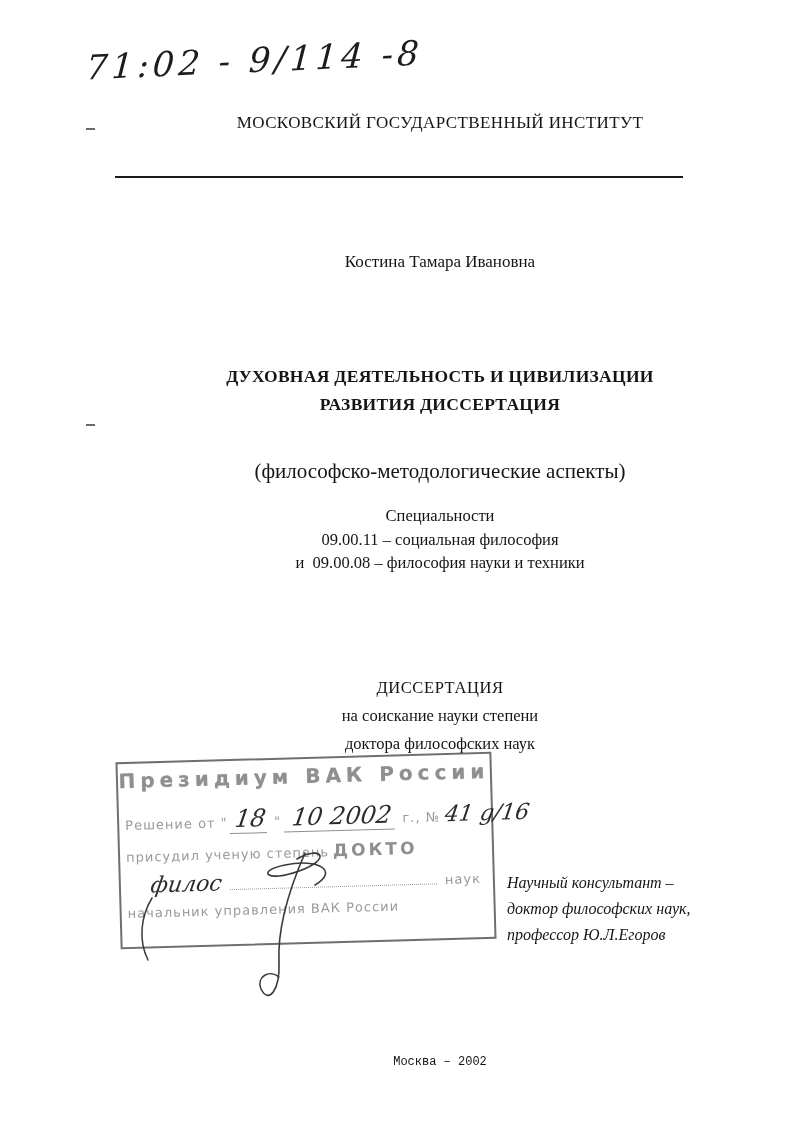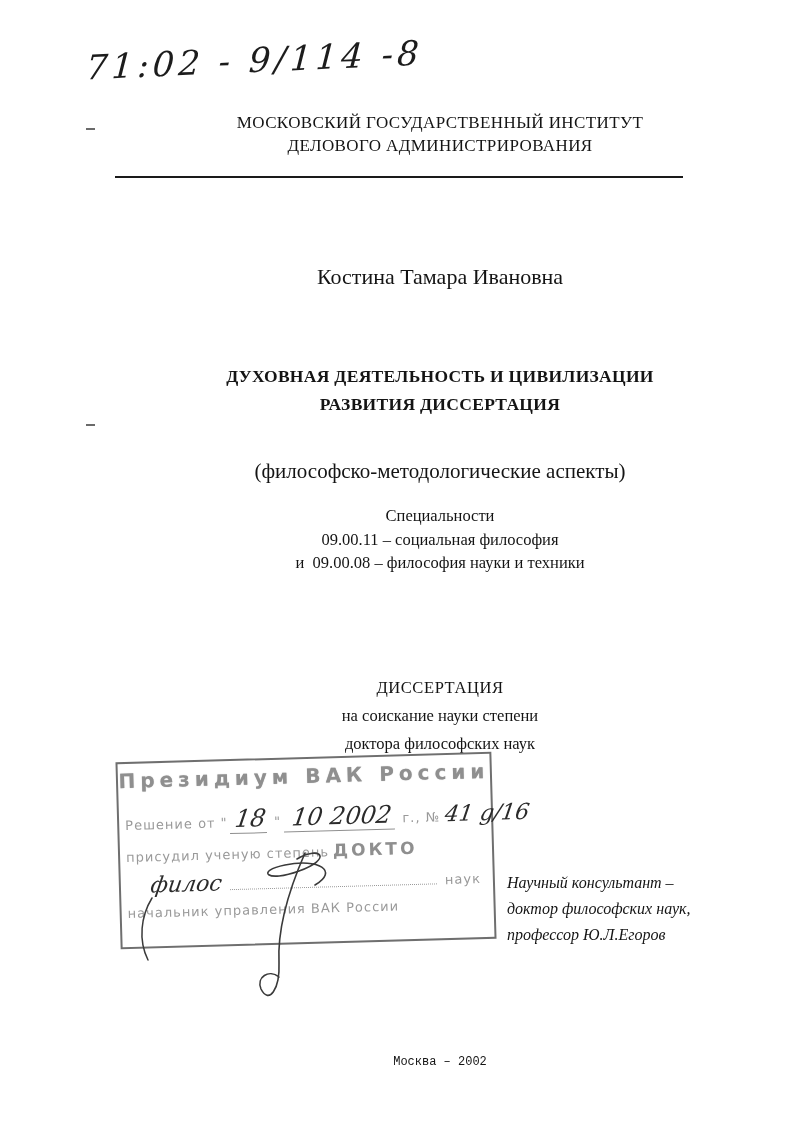--- a/index.html
+++ b/index.html
@@ -31,21 +31,21 @@
 
   .institution {
     position:absolute; left:0; top:111px; width:700px;
     font-size:17px; line-height:23px; letter-spacing:0.4px;
   }
   .rule {
     position:absolute; left:25px; top:176px; width:568px;
     border-top:2px solid #1a1a1a;
   }
 
-  .author { position:absolute; left:0; top:264px; width:700px; font-size:22px; }
+  .author { position:absolute; left:0; top:252px; width:700px; font-size:17px; }
 
   .title {
     position:absolute; left:0; top:362px; width:700px;
     font-weight:bold; font-size:17.5px; line-height:28px; letter-spacing:0.3px;
   }
 
   .subtitle { position:absolute; left:0; top:459px; width:700px; font-size:21px; }
 
   .specialties { position:absolute; left:0; top:504px; width:700px; font-size:16.5px; line-height:23.5px; }
 
@@ -130,21 +130,20 @@
 
   <div class="catalog">71:02 - 9/114 -8</div>
 
   <div class="margin-tick" style="left:86px; top:128px;"></div>
   <div class="margin-tick" style="left:86px; top:424px;"></div>
 
   <div class="content">
 
     <div class="institution">
       <div>МОСКОВСКИЙ ГОСУДАРСТВЕННЫЙ ИНСТИТУТ</div>
-      <div>ДЕЛОВОГО АДМИНИСТРИРОВАНИЯ</div>
     </div>
 
     <div class="rule"></div>
 
     <div class="author">Костина Тамара Ивановна</div>
 
     <div class="title">
       <div>ДУХОВНАЯ ДЕЯТЕЛЬНОСТЬ И ЦИВИЛИЗАЦИИ</div>
       <div>РАЗВИТИЯ ДИССЕРТАЦИЯ</div>
     </div>

